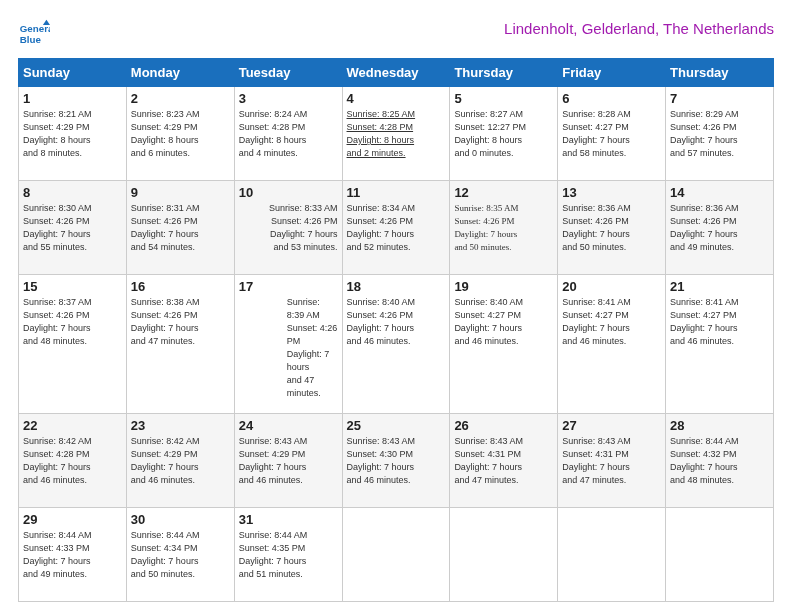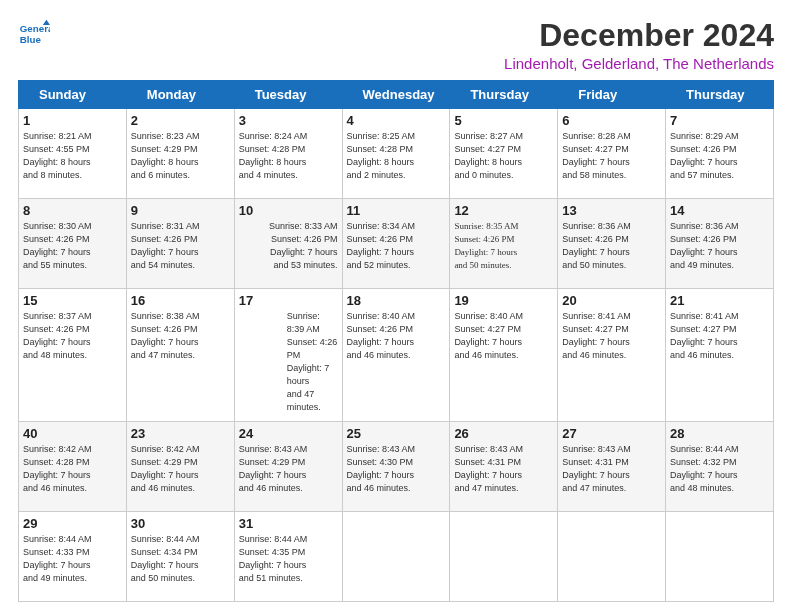--- a/index.html
+++ b/index.html
@@ -51,21 +51,21 @@
       border: 1px solid #ccc;
       border-collapse: collapse;
       width: 100%;
       table-layout: fixed;
     }
     .calendar thead tr th {
       background: #1a6fbd;
       color: #fff;
       font-size: 13px;
       font-weight: bold;
-      padding: 6px 20px;
+      padding: 6px 4px;
       border: 1px solid #1a6fbd;
       text-align: left;
     }
     .calendar tbody tr td {
       border: 1px solid #ccc;
       vertical-align: top;
       padding: 4px 4px;
       font-size: 9.5px;
       color: #333;
       background: #fff;
@@ -96,21 +96,20 @@
 <div class="page">
   <div class="header">
     <div class="logo">
       <svg class="logo-icon" viewBox="0 0 36 36">
         <text x="2" y="16" font-size="11" font-weight="bold" fill="#1a6fbd" font-family="Arial">General</text>
         <text x="2" y="28" font-size="11" font-weight="bold" fill="#1a6fbd" font-family="Arial">Blue</text>
         <polygon points="28,8 36,8 32,2" fill="#1a6fbd"></polygon>
       </svg>
     </div>
     <div class="title-block">
-      <div class="main-title">December 2024</div>
       <div class="subtitle">Lindenholt, Gelderland, The Netherlands</div>
     </div>
   </div>
 
   <table class="calendar">
     <thead>
       <tr>
         <th>Sunday</th>
         <th>Monday</th>
         <th>Tuesday</th>
@@ -118,49 +117,49 @@
         <th>Thursday</th>
         <th>Friday</th>
         <th>Thursday</th>
       </tr>
     </thead>
     <tbody id="calendar-body">
     <tr>
           <td>
             <span class="day-num">1</span>
             <div class="cell-content" style="white-space: pre-line;">Sunrise: 8:21 AM
-Sunset: 4:55 PM
+Sunset: 4:29 PM
 Daylight: 8 hours
 and 8 minutes.</div>
           </td>
           <td>
             <span class="day-num">2</span>
             <div class="cell-content" style="white-space: pre-line;">Sunrise: 8:23 AM
 Sunset: 4:29 PM
 Daylight: 8 hours
 and 6 minutes.</div>
           </td>
           <td>
             <span class="day-num">3</span>
             <div class="cell-content" style="white-space: pre-line;">Sunrise: 8:24 AM
 Sunset: 4:28 PM
 Daylight: 8 hours
 and 4 minutes.</div>
           </td>
           <td>
             <span class="day-num">4</span>
-            <div class="cell-content" style="white-space: pre-line;">Sunrise: 8:25 AM
+            <div class="cell-content" style="white-space: pre-line; text-decoration: underline;">Sunrise: 8:25 AM
 Sunset: 4:28 PM
 Daylight: 8 hours
 and 2 minutes.</div>
           </td>
           <td>
             <span class="day-num">5</span>
             <div class="cell-content" style="white-space: pre-line;">Sunrise: 8:27 AM
-Sunset: 4:27 PM
+Sunset: 12:27 PM
 Daylight: 8 hours
 and 0 minutes.</div>
           </td>
           <td>
             <span class="day-num">6</span>
             <div class="cell-content" style="white-space: pre-line;">Sunrise: 8:28 AM
 Sunset: 4:27 PM
 Daylight: 7 hours
 and 58 minutes.</div>
           </td>
@@ -269,21 +268,21 @@
           <td>
             <span class="day-num">21</span>
             <div class="cell-content" style="white-space: pre-line;">Sunrise: 8:41 AM
 Sunset: 4:27 PM
 Daylight: 7 hours
 and 46 minutes.</div>
           </td>
         </tr>
         <tr>
           <td>
-            <span class="day-num">40</span>
+            <span class="day-num">22</span>
             <div class="cell-content" style="white-space: pre-line;">Sunrise: 8:42 AM
 Sunset: 4:28 PM
 Daylight: 7 hours
 and 46 minutes.</div>
           </td>
           <td>
             <span class="day-num">23</span>
             <div class="cell-content" style="white-space: pre-line;">Sunrise: 8:42 AM
 Sunset: 4:29 PM
 Daylight: 7 hours

